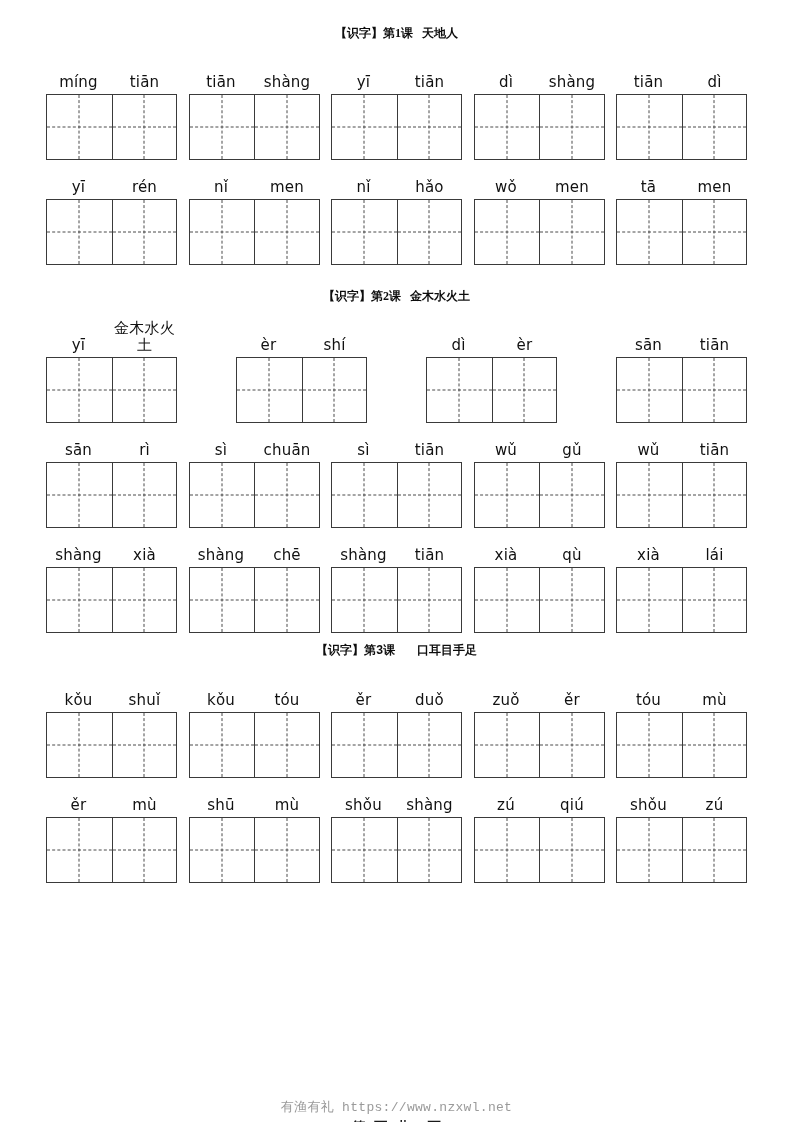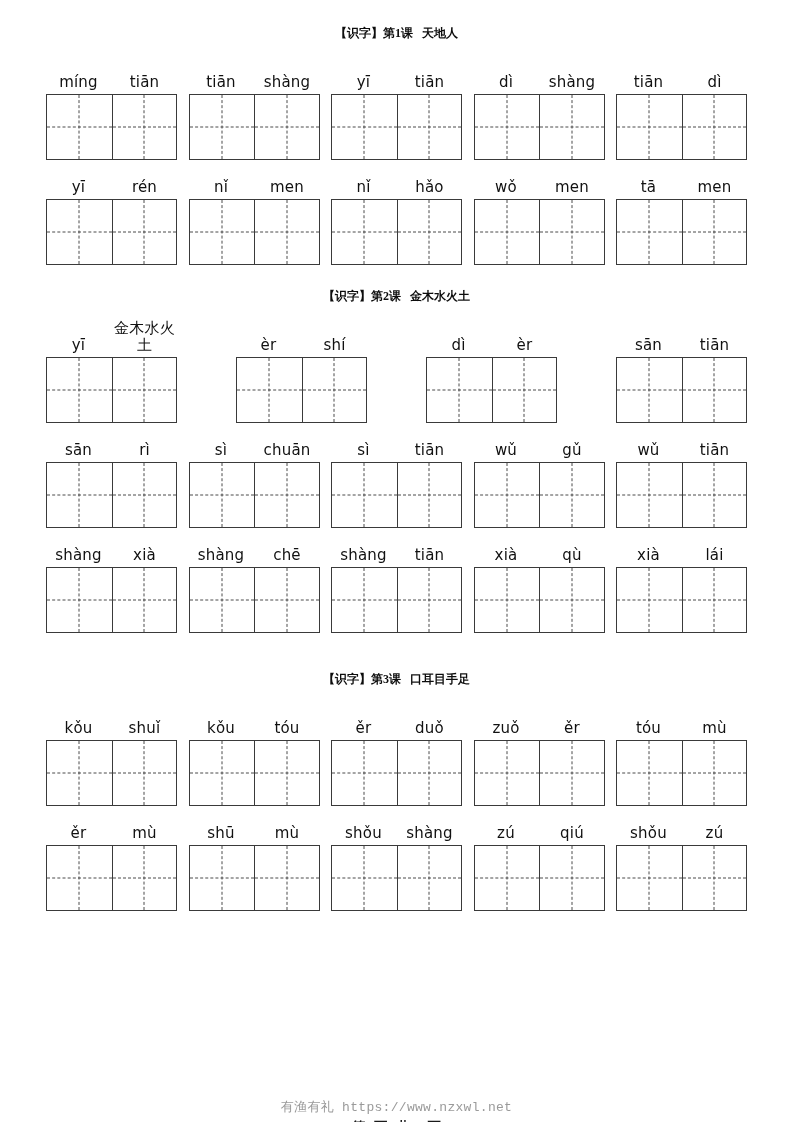--- a/index.html
+++ b/index.html
@@ -42,21 +42,21 @@
     text-align: center;
     font-family: "Liberation Serif", serif;
     font-size: 12px;
     font-weight: 700;
     color: #0d0d0d;
     line-height: 1;
     white-space: pre;
   }
   .heading-1 { margin-top: 27px; }
   .heading-2 { margin-top: 25px; }
-  .heading-3 { margin-top: 40px; }
+  .heading-3 { margin-top: 12px; font-family: Liberation Mono, monospace; }
 
   
   .row {
     width: 701px;
     margin: 0 auto;
     display: flex;
     justify-content: space-between;
     margin-top: 14px;
   }
   .row.first-of-block { margin-top: 30px; }

